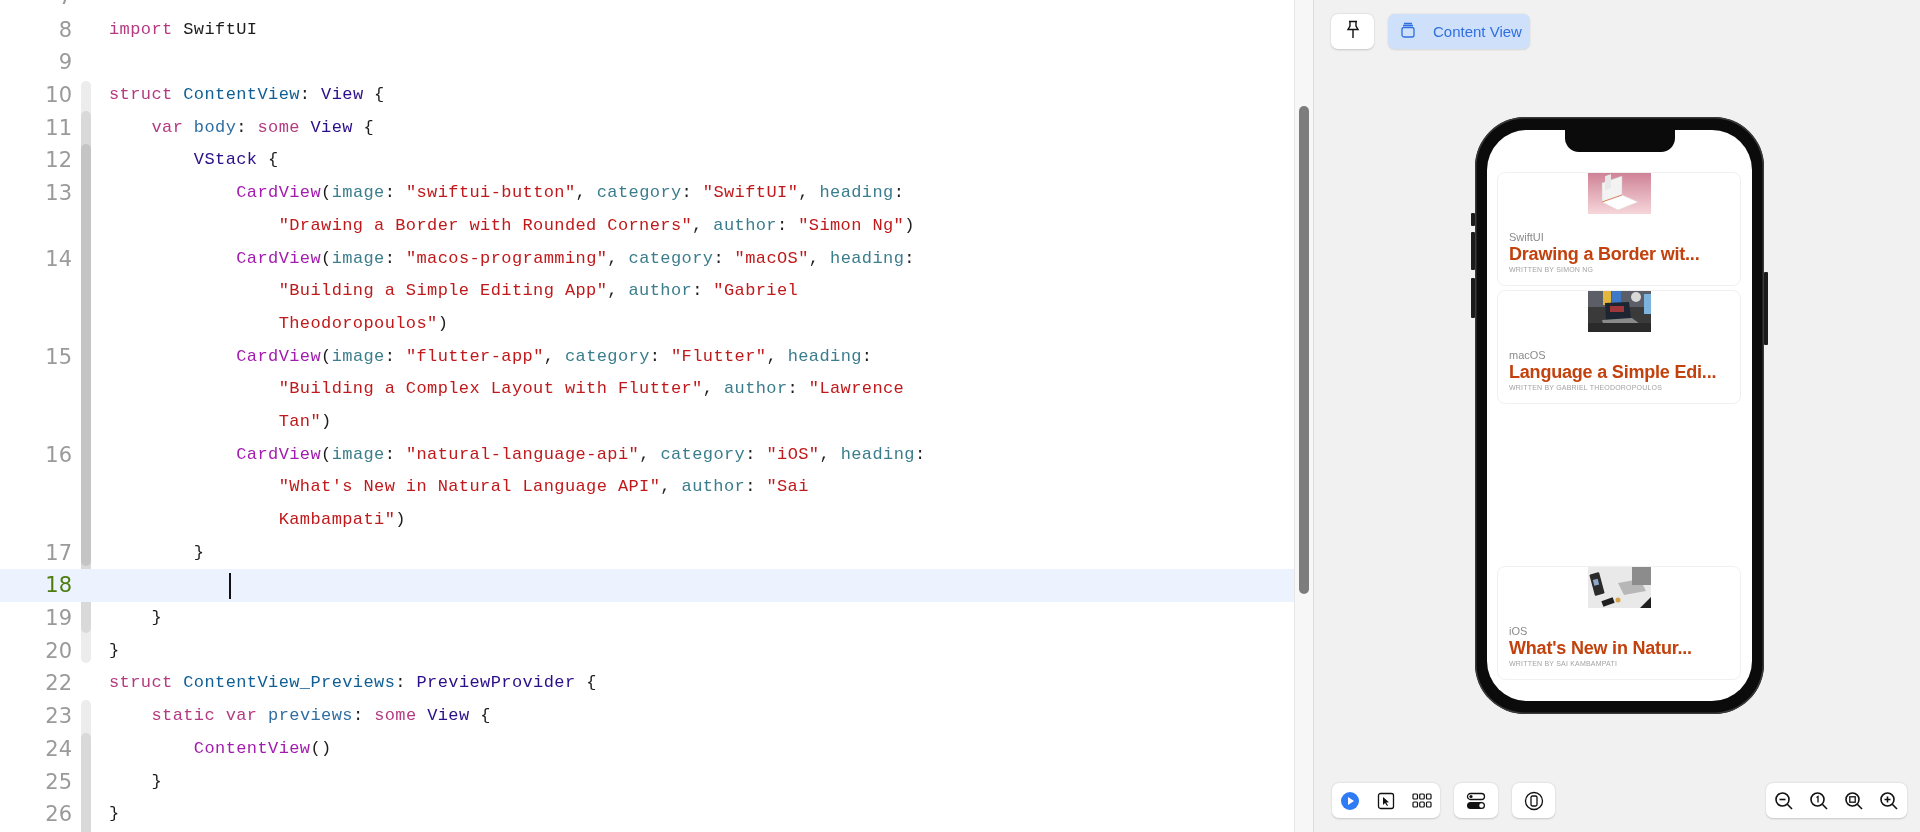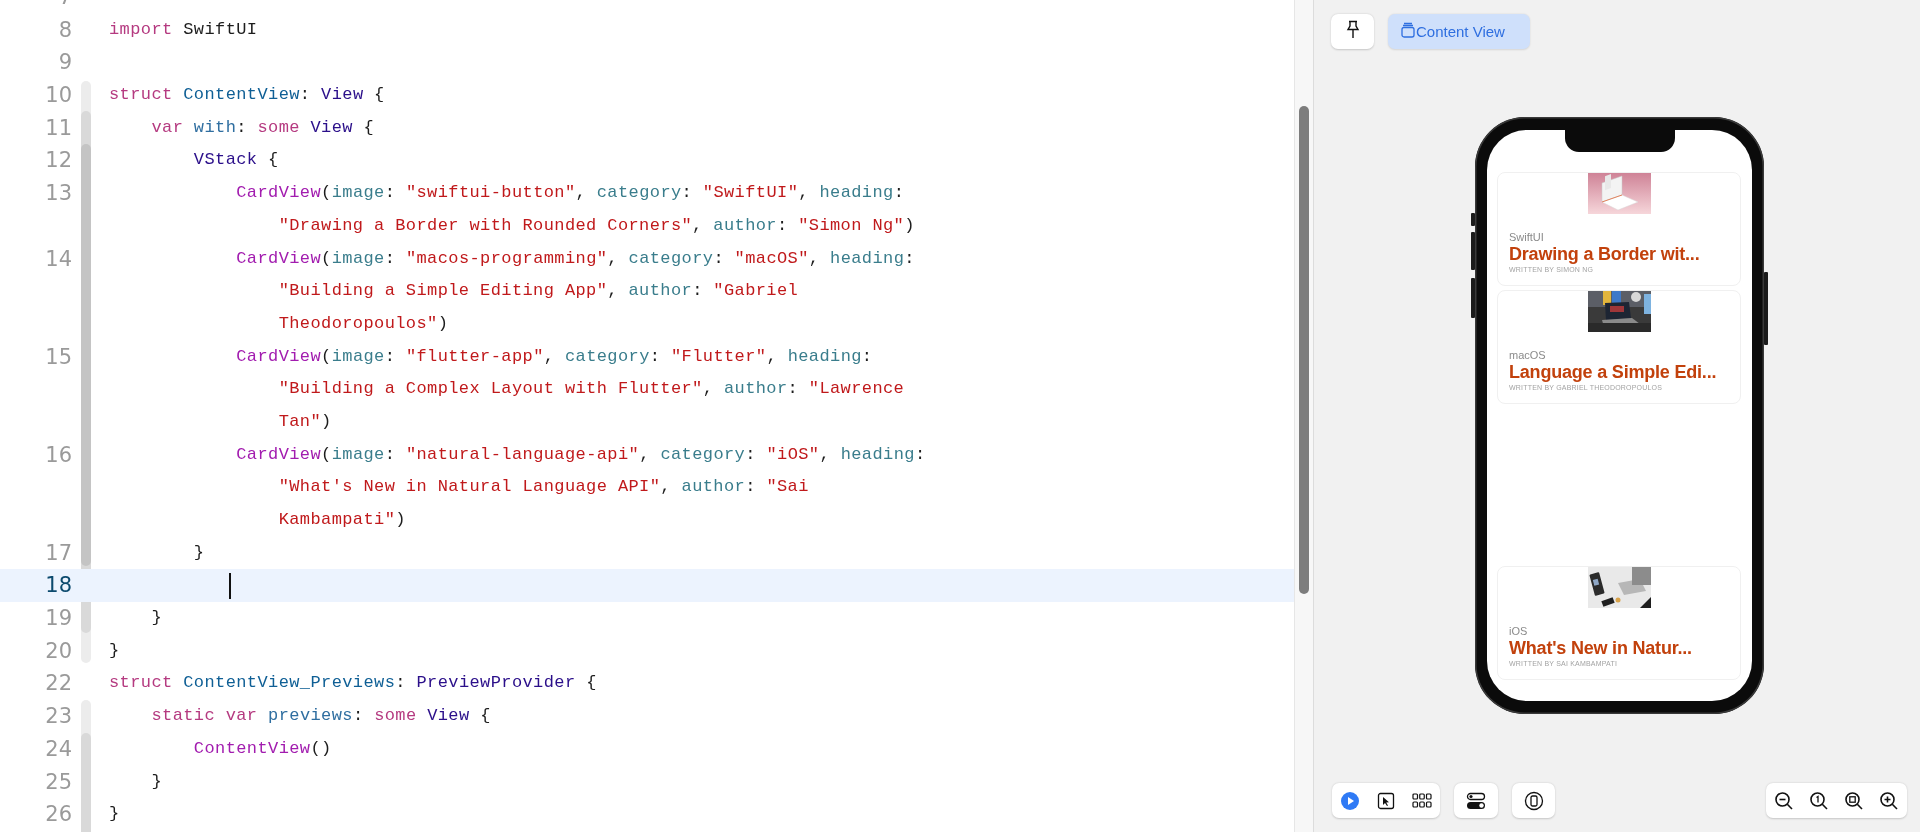--- a/index.html
+++ b/index.html
@@ -8,21 +8,21 @@
 
   
   .editor { position: absolute; left: 0; top: 0; width: 1294px; height: 832px; background: #ffffff; overflow: hidden; }
   .code-rows { position: absolute; left: 0; top: -19px; width: 1294px; }
   .row { position: relative; height: 32.7px; line-height: 32.7px; white-space: pre; }
   .row.current { background: #ecf3fe; }
   .lnum {
     position: absolute; left: 0; width: 72px; text-align: right;
     font-family: "DejaVu Sans", sans-serif; font-size: 21px; color: #9a9a9a;
   }
-  .row.current .lnum { color: #0c4a6e; }
+  .row.current .lnum { color: #4d7c0f; }
   .code {
     position: absolute; left: 109px; top: 0;
     font-family: Liberation Mono, monospace; font-size: 17px; color: #1d1d1d;
     letter-spacing: 0.4px;
   }
   .kw { color: #b53a80; }
   .typedecl { color: #0f5f95; }
   .type { color: #2b0f8a; }
   .prop { color: #2f6ea0; }
   .call { color: #a21caf; }
@@ -46,21 +46,21 @@
   .canvas { position: absolute; left: 1314px; top: 0; width: 606px; height: 832px; background: #f1f1f1; }
 
   .pin-btn {
     position: absolute; left: 17px; top: 14px; width: 43px; height: 35px;
     background: #fff; border-radius: 7px; box-shadow: 0 0.5px 2px rgba(0,0,0,0.18);
     display: flex; align-items: center; justify-content: center;
   }
   .preview-pill {
     position: absolute; left: 74px; top: 14px; width: 142px; height: 35px;
     background: #cfe0fb; border-radius: 7px; box-shadow: 0 0.5px 2px rgba(0,0,0,0.12);
-    display: flex; align-items: center; padding-left: 12px; gap: 0;
+    display: flex; align-items: center; padding-left: 12px; gap: 17px;
     font-size: 15px; color: #2f6fe0;
   }
 
   
   .phone {
     position: absolute; left: 161px; top: 117px; width: 289px; height: 597px;
     background: #0b0b0b; border-radius: 50px;
     box-shadow: 0 0 0 1.5px #3a3a3a inset;
   }
   .side-btn { position: absolute; background: #1b1b1b; border-radius: 1px; }
@@ -99,21 +99,21 @@
   <div class="ribbon r2" style="top:111px;height:522px;"></div>
   <div class="ribbon r3" style="top:144px;height:422px;"></div>
   <div class="ribbon r1" style="top:700px;height:140px;"></div>
   <div class="ribbon r2" style="top:733px;height:110px;"></div>
 
   <div class="code-rows" id="code-rows">
       <div class="row"><span class="lnum">7</span><span class="code"></span></div>
       <div class="row"><span class="lnum">8</span><span class="code"><span class="kw">import</span><span class="plain"> SwiftUI</span></span></div>
       <div class="row"><span class="lnum">9</span><span class="code"></span></div>
       <div class="row"><span class="lnum">10</span><span class="code"><span class="kw">struct</span><span class="plain"> </span><span class="typedecl">ContentView</span><span class="plain">: </span><span class="type">View</span><span class="plain"> {</span></span></div>
-      <div class="row"><span class="lnum">11</span><span class="code"><span class="plain">    </span><span class="kw">var</span><span class="plain"> </span><span class="prop">with</span><span class="plain">: </span><span class="kw">some</span><span class="plain"> </span><span class="type">View</span><span class="plain"> {</span></span></div>
+      <div class="row"><span class="lnum">11</span><span class="code"><span class="plain">    </span><span class="kw">var</span><span class="plain"> </span><span class="prop">body</span><span class="plain">: </span><span class="kw">some</span><span class="plain"> </span><span class="type">View</span><span class="plain"> {</span></span></div>
       <div class="row"><span class="lnum">12</span><span class="code"><span class="plain">        </span><span class="type">VStack</span><span class="plain"> {</span></span></div>
       <div class="row"><span class="lnum">13</span><span class="code"><span class="plain">            </span><span class="call">CardView</span><span class="plain">(</span><span class="param">image</span><span class="plain">: </span><span class="str">"swiftui-button"</span><span class="plain">, </span><span class="param">category</span><span class="plain">: </span><span class="str">"SwiftUI"</span><span class="plain">, </span><span class="param">heading</span><span class="plain">:</span></span></div>
       <div class="row"><span class="lnum"></span><span class="code"><span class="plain">                </span><span class="str">"Drawing a Border with Rounded Corners"</span><span class="plain">, </span><span class="param">author</span><span class="plain">: </span><span class="str">"Simon Ng"</span><span class="plain">)</span></span></div>
       <div class="row"><span class="lnum">14</span><span class="code"><span class="plain">            </span><span class="call">CardView</span><span class="plain">(</span><span class="param">image</span><span class="plain">: </span><span class="str">"macos-programming"</span><span class="plain">, </span><span class="param">category</span><span class="plain">: </span><span class="str">"macOS"</span><span class="plain">, </span><span class="param">heading</span><span class="plain">:</span></span></div>
       <div class="row"><span class="lnum"></span><span class="code"><span class="plain">                </span><span class="str">"Building a Simple Editing App"</span><span class="plain">, </span><span class="param">author</span><span class="plain">: </span><span class="str">"Gabriel</span></span></div>
       <div class="row"><span class="lnum"></span><span class="code"><span class="plain">                </span><span class="str">Theodoropoulos"</span><span class="plain">)</span></span></div>
       <div class="row"><span class="lnum">15</span><span class="code"><span class="plain">            </span><span class="call">CardView</span><span class="plain">(</span><span class="param">image</span><span class="plain">: </span><span class="str">"flutter-app"</span><span class="plain">, </span><span class="param">category</span><span class="plain">: </span><span class="str">"Flutter"</span><span class="plain">, </span><span class="param">heading</span><span class="plain">:</span></span></div>
       <div class="row"><span class="lnum"></span><span class="code"><span class="plain">                </span><span class="str">"Building a Complex Layout with Flutter"</span><span class="plain">, </span><span class="param">author</span><span class="plain">: </span><span class="str">"Lawrence</span></span></div>
       <div class="row"><span class="lnum"></span><span class="code"><span class="plain">                </span><span class="str">Tan"</span><span class="plain">)</span></span></div>
       <div class="row"><span class="lnum">16</span><span class="code"><span class="plain">            </span><span class="call">CardView</span><span class="plain">(</span><span class="param">image</span><span class="plain">: </span><span class="str">"natural-language-api"</span><span class="plain">, </span><span class="param">category</span><span class="plain">: </span><span class="str">"iOS"</span><span class="plain">, </span><span class="param">heading</span><span class="plain">:</span></span></div>

